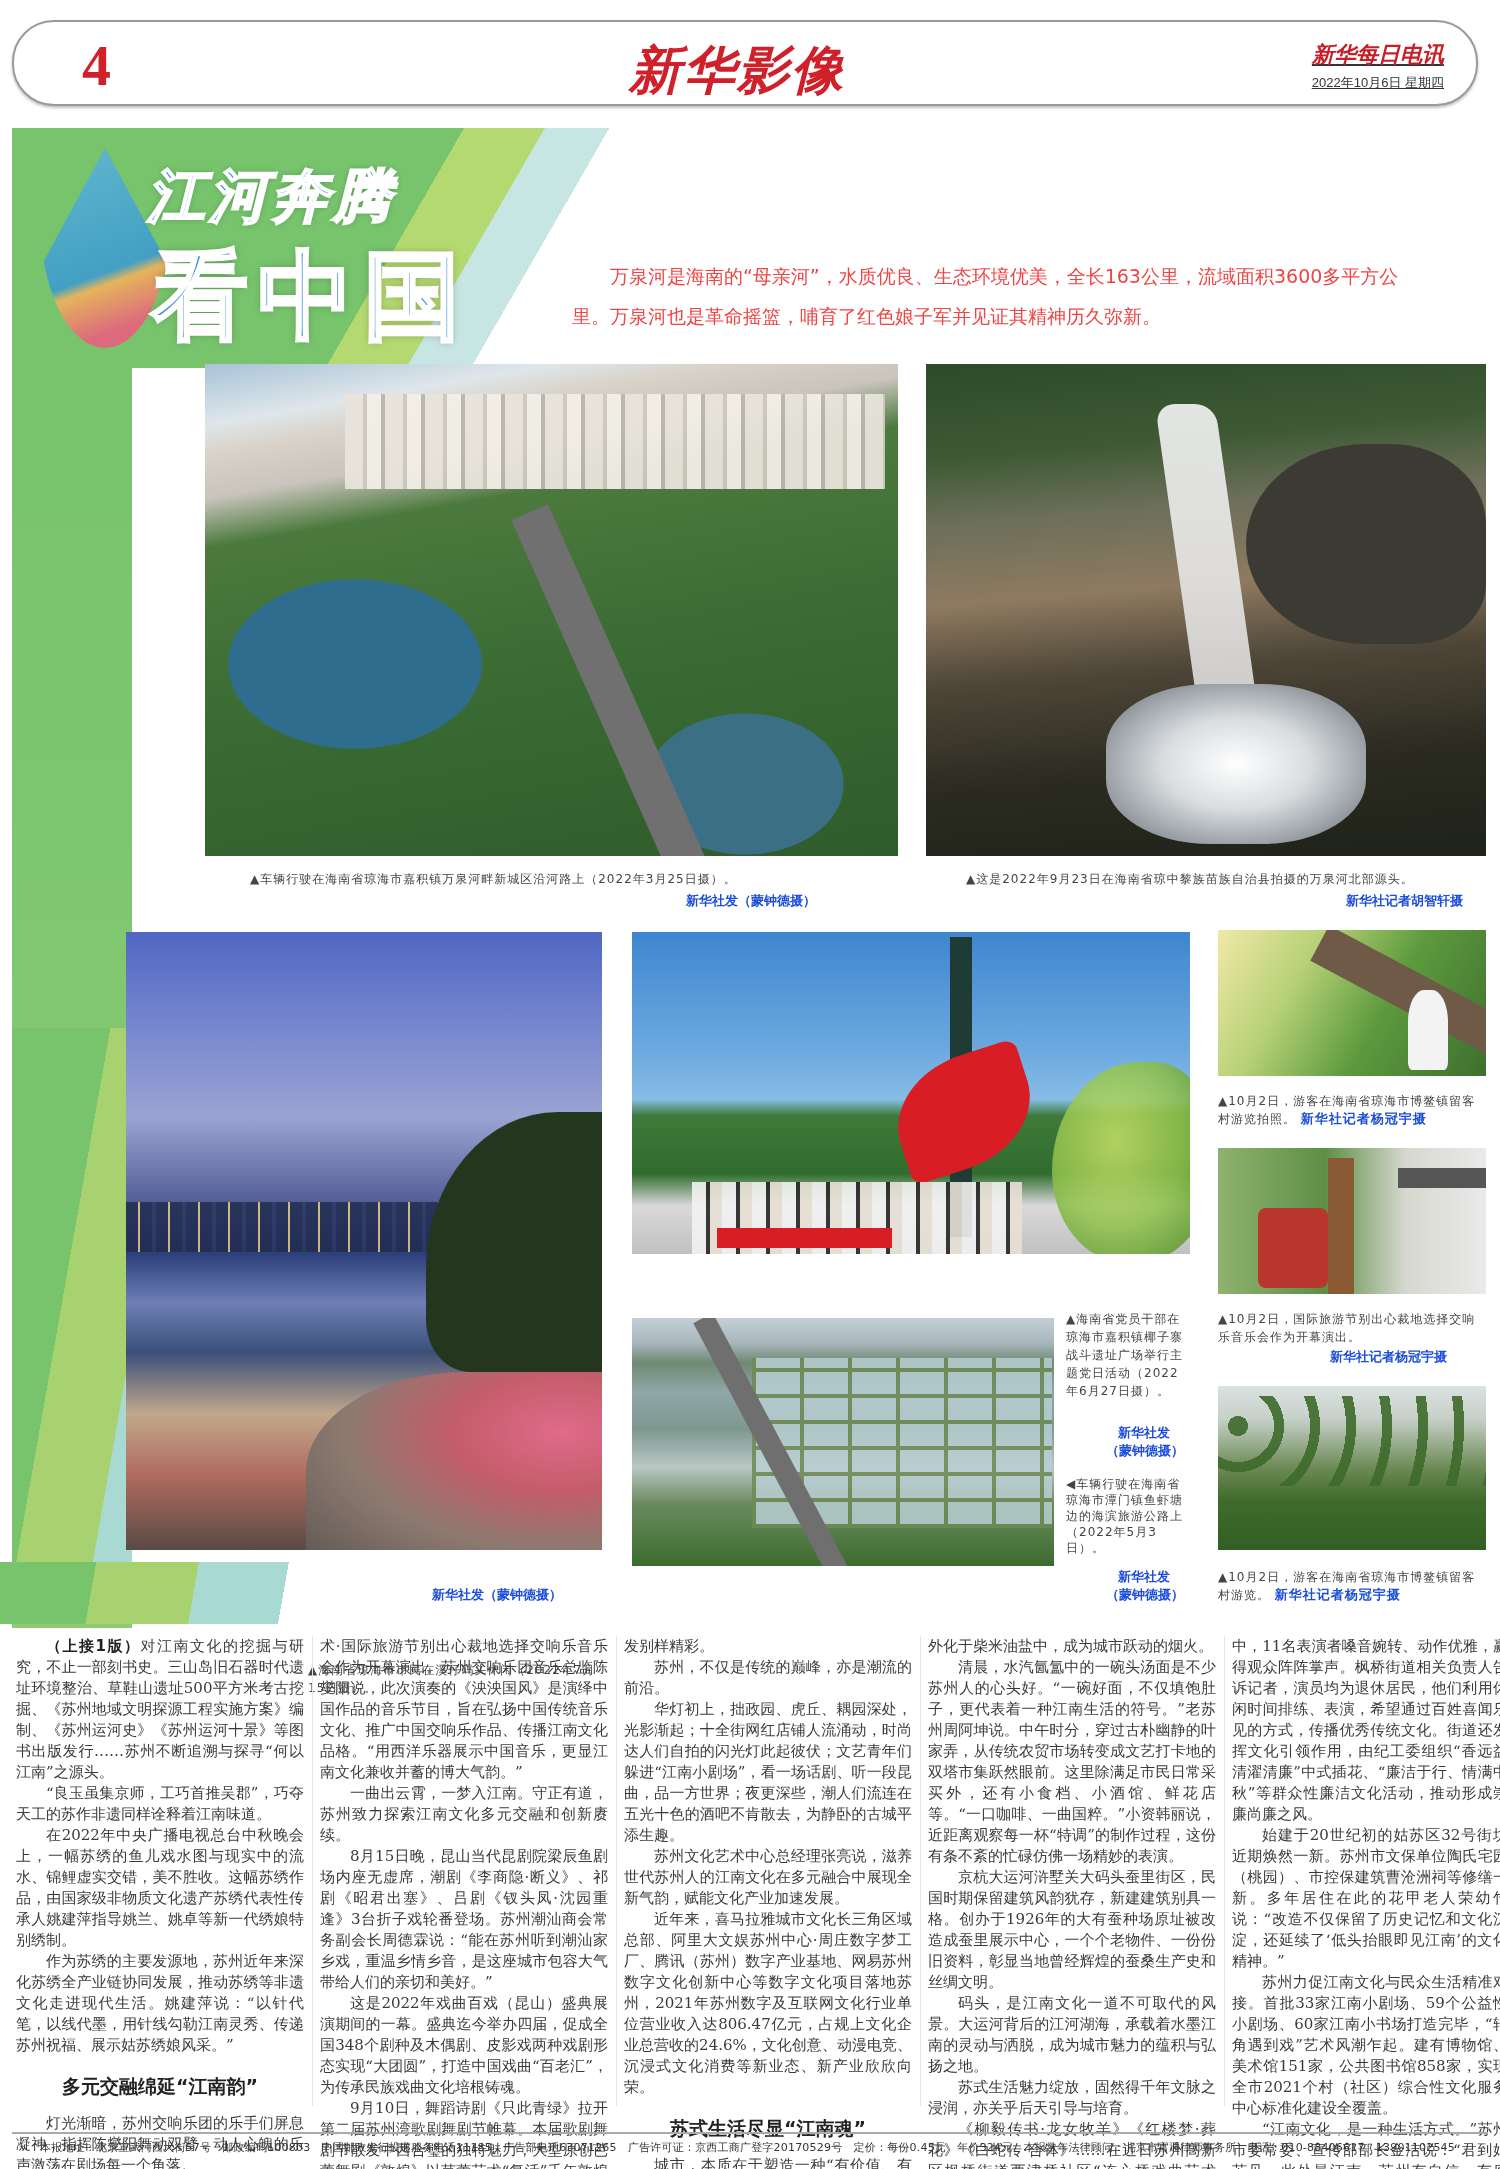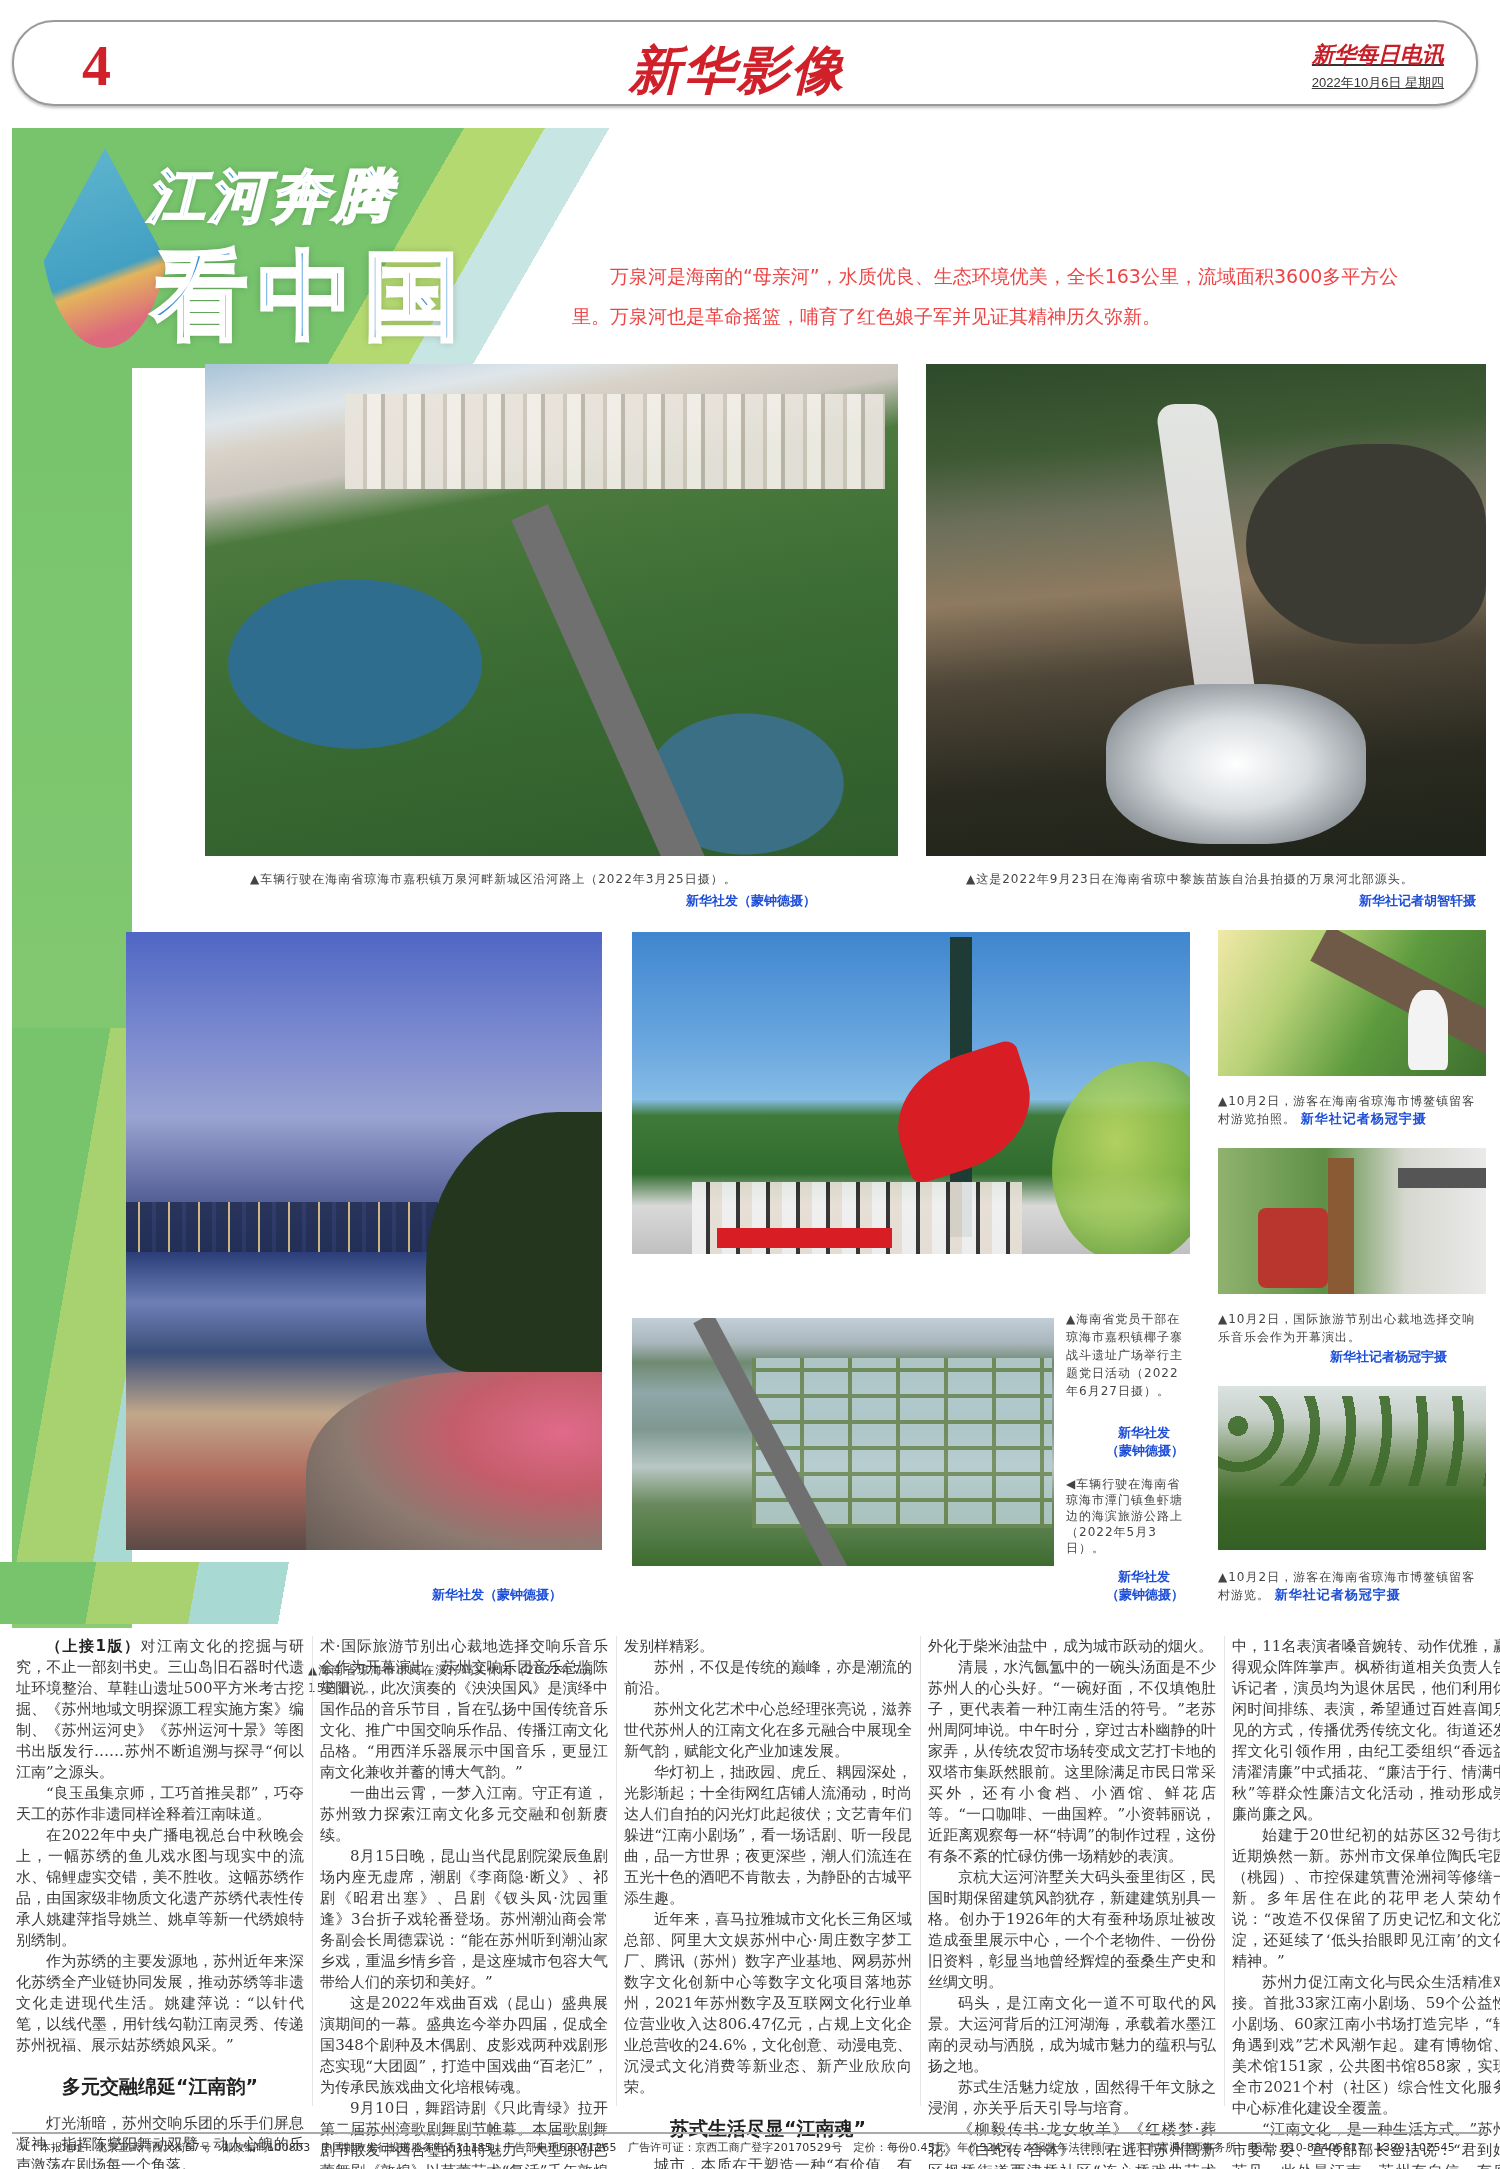--- a/index.html
+++ b/index.html
@@ -170,21 +170,21 @@
 </div>
 <div class="cap" style="left:250px;top:870px;">▲车辆行驶在海南省琼海市嘉积镇万泉河畔新城区沿河路上（2022年3月25日摄）。</div>
 <div class="credit" style="left:686px;top:892px;">新华社发（蒙钟德摄）</div>
 
 <div class="photo p2">
   <div class="p2-rock"></div>
   <div class="p2-fall"></div>
   <div class="p2-pool"></div>
 </div>
 <div class="cap" style="left:966px;top:870px;">▲这是2022年9月23日在海南省琼中黎族苗族自治县拍摄的万泉河北部源头。</div>
-<div class="credit" style="left:1346px;top:892px;margin-left:13px;">新华社记者胡智轩摄</div>
+<div class="credit" style="left:1346px;top:892px;">新华社记者胡智轩摄</div>
 
 <div class="photo p3">
   <div class="p3-city"></div>
   <div class="p3-hill"></div>
   <div class="p3-walk"></div>
 </div>
 <div class="stripes-bottom"></div>
 <div class="cap" style="left:308px;top:1661px;width:300px;">▲海南省琼海市市民在溪仔码头休闲（2022年7月15日摄）。</div>
 <div class="credit" style="left:432px;top:1586px;">新华社发（蒙钟德摄）</div>
 
@@ -248,22 +248,22 @@
     <p style="text-indent:0">术·国际旅游节别出心裁地选择交响乐音乐会作为开幕演出。苏州交响乐团音乐总监陈燮阳说，此次演奏的《泱泱国风》是演绎中国作品的音乐节目，旨在弘扬中国传统音乐文化、推广中国交响乐作品、传播江南文化品格。“用西洋乐器展示中国音乐，更显江南文化兼收并蓄的博大气韵。”</p>
     <p>一曲出云霄，一梦入江南。守正有道，苏州致力探索江南文化多元交融和创新赓续。</p>
     <p>8月15日晚，昆山当代昆剧院梁辰鱼剧场内座无虚席，潮剧《李商隐·断义》、祁剧《昭君出塞》、吕剧《钗头凤·沈园重逢》3台折子戏轮番登场。苏州潮汕商会常务副会长周德霖说：“能在苏州听到潮汕家乡戏，重温乡情乡音，是这座城市包容大气带给人们的亲切和美好。”</p>
     <p>这是2022年戏曲百戏（昆山）盛典展演期间的一幕。盛典迄今举办四届，促成全国348个剧种及木偶剧、皮影戏两种戏剧形态实现“大团圆”，打造中国戏曲“百老汇”，为传承民族戏曲文化培根铸魂。</p>
     <p>9月10日，舞蹈诗剧《只此青绿》拉开第二届苏州湾歌剧舞剧节帷幕。本届歌剧舞剧节散发中西合璧的独特魅力，大型原创芭蕾舞剧《敦煌》以芭蕾艺术“复活”千年敦煌文化。观演市民张梓欣说，期待不同文化元素碰撞交融，激</p>
   </div>
   <div class="col-divider" style="left:604px;"></div>
   <div class="col" style="left:612px;">
     <p style="text-indent:0">发别样精彩。</p>
     <p>苏州，不仅是传统的巅峰，亦是潮流的前沿。</p>
+    <p>华灯初上，拙政园、虎丘、耦园深处，光影渐起；十全街网红店铺人流涌动，时尚达人们自拍的闪光灯此起彼伏；文艺青年们躲进“江南小剧场”，看一场话剧、听一段昆曲，品一方世界；夜更深些，潮人们流连在五光十色的酒吧不肯散去，为静卧的古城平添生趣。</p>
     <p>苏州文化艺术中心总经理张亮说，滋养世代苏州人的江南文化在多元融合中展现全新气韵，赋能文化产业加速发展。</p>
-    <p>华灯初上，拙政园、虎丘、耦园深处，光影渐起；十全街网红店铺人流涌动，时尚达人们自拍的闪光灯此起彼伏；文艺青年们躲进“江南小剧场”，看一场话剧、听一段昆曲，品一方世界；夜更深些，潮人们流连在五光十色的酒吧不肯散去，为静卧的古城平添生趣。</p>
     <p>近年来，喜马拉雅城市文化长三角区域总部、阿里大文娱苏州中心·周庄数字梦工厂、腾讯（苏州）数字产业基地、网易苏州数字文化创新中心等数字文化项目落地苏州，2021年苏州数字及互联网文化行业单位营业收入达806.47亿元，占规上文化企业总营收的24.6%，文化创意、动漫电竞、沉浸式文化消费等新业态、新产业欣欣向荣。</p>
     <h3>苏式生活尽显“江南魂”</h3>
     <p>城市，本质在于塑造一种“有价值、有意义、有梦想”的生活方式。苏州江南文化逐渐</p>
   </div>
   <div class="col-divider" style="left:908px;"></div>
   <div class="col" style="left:916px;">
     <p style="text-indent:0">外化于柴米油盐中，成为城市跃动的烟火。</p>
     <p>清晨，水汽氤氲中的一碗头汤面是不少苏州人的心头好。“一碗好面，不仅填饱肚子，更代表着一种江南生活的符号。”老苏州周阿坤说。中午时分，穿过古朴幽静的叶家弄，从传统农贸市场转变成文艺打卡地的双塔市集跃然眼前。这里除满足市民日常采买外，还有小食档、小酒馆、鲜花店等。“一口咖啡、一曲国粹。”小资韩丽说，近距离观察每一杯“特调”的制作过程，这份有条不紊的忙碌仿佛一场精妙的表演。</p>
     <p>京杭大运河浒墅关大码头蚕里街区，民国时期保留建筑风韵犹存，新建建筑别具一格。创办于1926年的大有蚕种场原址被改造成蚕里展示中心，一个个老物件、一份份旧资料，彰显当地曾经辉煌的蚕桑生产史和丝绸文明。</p>
     <p>码头，是江南文化一道不可取代的风景。大运河背后的江河湖海，承载着水墨江南的灵动与洒脱，成为城市魅力的蕴积与弘扬之地。</p>

